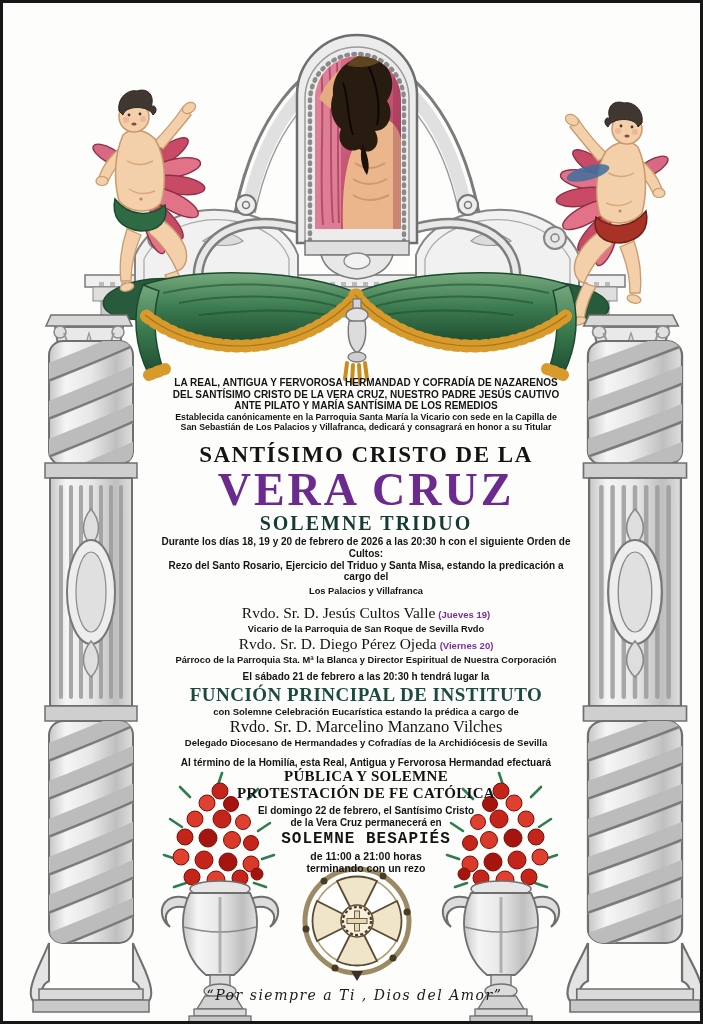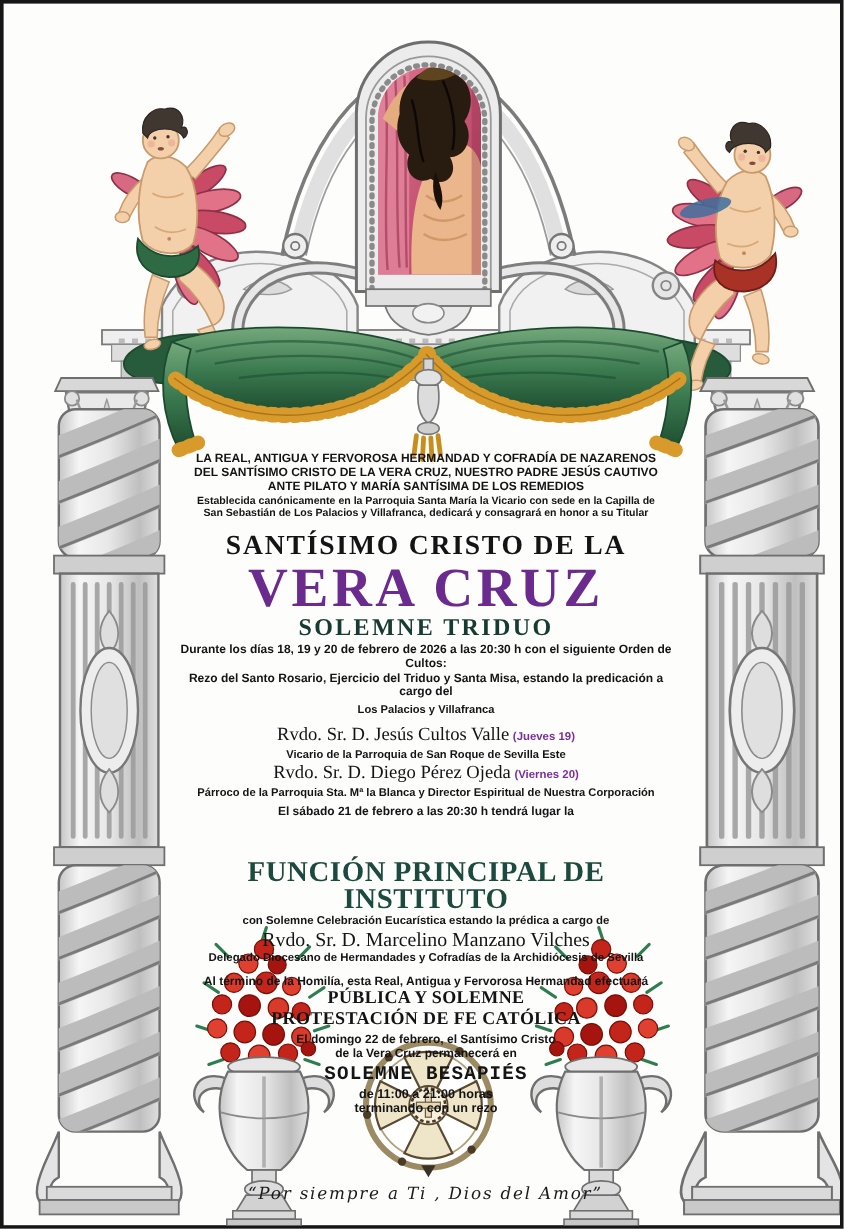--- a/index.html
+++ b/index.html
@@ -2,36 +2,36 @@
 <html><head>
 <meta charset="utf-8">
 <style>
   html,body{margin:0;padding:0;background:#888;}
   .poster{
     position:relative;width:703px;height:1024px;background:#fdfdfc;
     border:3px solid #161616;box-sizing:border-box;overflow:hidden;
     font-family:"Liberation Sans",sans-serif;color:#141414;
   }
   .decor{position:absolute;left:0;top:0;z-index:1;}
-  .content{position:absolute;left:140px;width:424px;top:374px;z-index:2;text-align:center;}
+  .content{position:absolute;left:151px;width:424px;top:374px;z-index:2;text-align:center;}
   .intro-line{font-weight:bold;font-size:10px;line-height:11.5px;letter-spacing:0;}
   .estab-line{font-weight:bold;font-size:8.8px;line-height:10.3px;}
   .pre-title{margin-top:11px;font-family:"Liberation Serif",serif;font-weight:bold;font-size:23px;line-height:24px;letter-spacing:1.5px;}
   .main-title{font-family:"Liberation Serif",serif;font-weight:bold;font-size:46px;line-height:45px;color:#6B2A8E;letter-spacing:3px;}
   .sub-title{font-family:"Liberation Serif",serif;font-weight:bold;font-size:20px;line-height:23px;color:#173B33;letter-spacing:2px;}
   .durante-line{margin-top:1px;font-weight:bold;font-size:10px;line-height:11.4px;}
   .preacher{font-family:"Liberation Serif",serif;font-size:15.5px;line-height:18.5px;}
   .preacher .day{font-family:"Liberation Sans",sans-serif;font-weight:bold;font-size:9.5px;color:#7B2E9B;margin-left:3px;}
   .role{font-weight:bold;font-size:9.3px;line-height:10.8px;}
   .gap7{margin-top:7px;}
   .gap5{margin-top:5px;}
   .gap9{margin-top:9px;}
   .gap3{margin-top:3px;}
   .plain-bold{font-weight:bold;font-size:10px;line-height:11.5px;}
-  .funcion-title{font-family:"Liberation Serif",serif;font-weight:bold;font-size:24px;line-height:23px;color:#1C4A3E;letter-spacing:0.5px;margin-top:33px;}
+  .funcion-title{font-family:"Liberation Serif",serif;font-weight:bold;font-size:19px;line-height:23px;color:#1C4A3E;letter-spacing:0.5px;}
   .small-bold{font-weight:bold;font-size:9.5px;line-height:11px;}
   .marcelino{font-family:"Liberation Serif",serif;font-size:16.5px;line-height:20px;}
   .protesta{font-family:"Liberation Serif",serif;font-weight:bold;font-size:15px;line-height:17px;letter-spacing:0.3px;}
   .domingo-line{font-weight:bold;font-size:10px;line-height:11.4px;}
   .besapies-title{font-family:Liberation Mono, monospace;font-weight:bold;font-size:16px;line-height:22px;letter-spacing:1px;}
   .hours{font-weight:bold;font-size:10.5px;line-height:12px;}
   .quote{
     position:absolute;left:0;width:703px;top:984px;z-index:2;text-align:center;
     font-family:"DejaVu Serif",serif;font-style:italic;font-size:14px;letter-spacing:1.5px;color:#1a1a1a;
   }
@@ -375,21 +375,21 @@
     </div>
 
     <div class="gap3">
       <div class="role">Los Palacios y Villafranca</div>
     </div>
 
     <div class="gap7">
       <div class="preacher">
         <span>Rvdo. Sr. D. Jesús Cultos Valle</span><span class="day">(Jueves 19)</span>
       </div>
-      <div class="role">Vicario de la Parroquia de San Roque de Sevilla Este</div>
+      <div class="role">Vicario de la Parroquia de San Roque de Sevilla Rvdo</div>
     </div>
 
     <div>
       <div class="preacher">
         <span>Rvdo. Sr. D. Diego Pérez Ojeda</span><span class="day">(Viernes 20)</span>
       </div>
       <div class="role">Párroco de la Parroquia Sta. Mª la Blanca y Director Espiritual de Nuestra Corporación</div>
     </div>
 
     <div class="plain-bold gap5">El sábado 21 de febrero a las 20:30 h tendrá lugar la</div>

